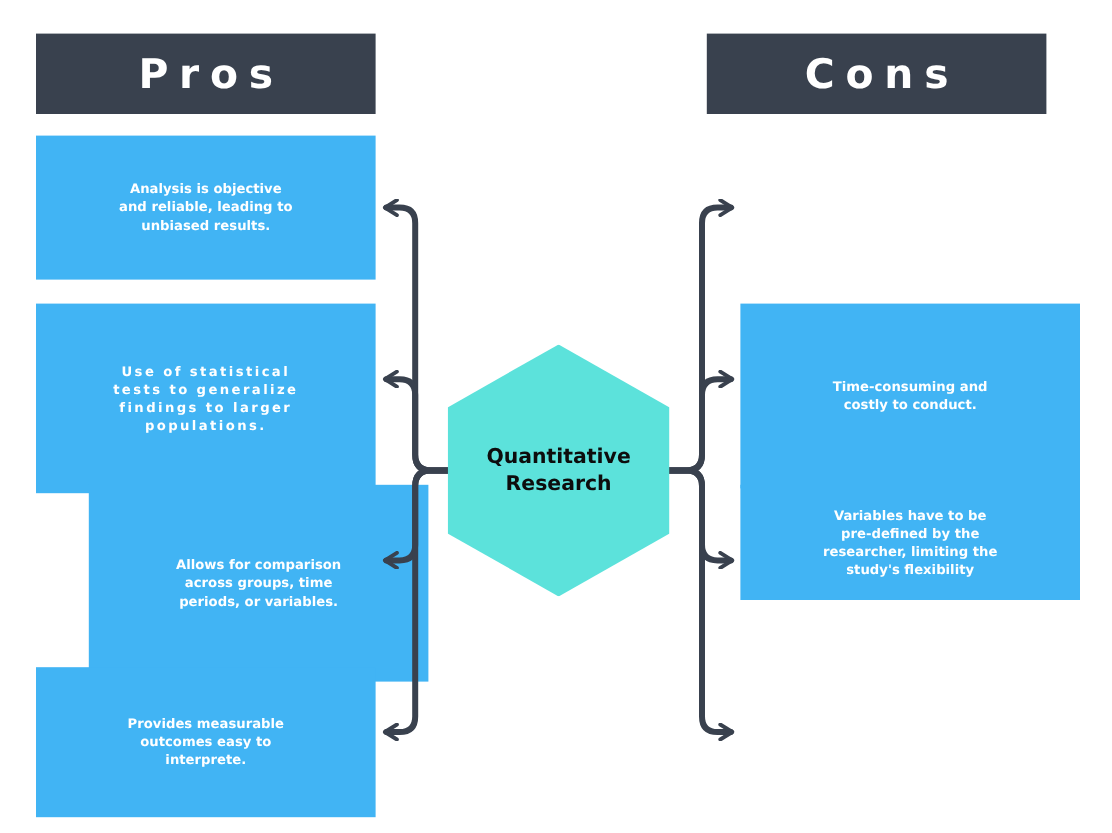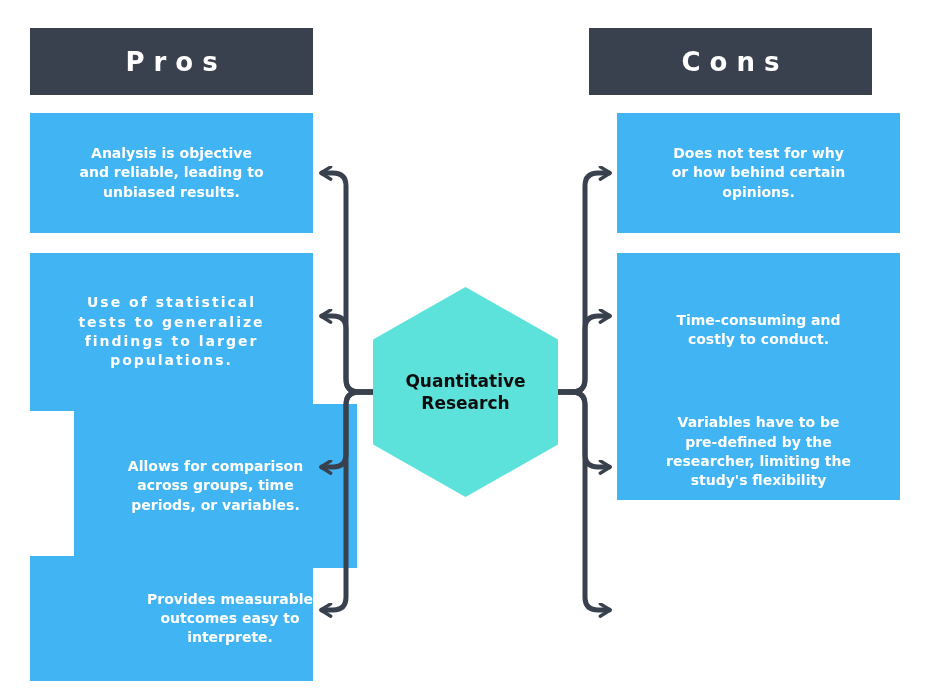--- a/index.html
+++ b/index.html
@@ -6,29 +6,29 @@
   .canvas {
     position:relative; width:927px; height:694px;
     background:var(--background, #ffffff);
     font-family:"DejaVu Sans", "Liberation Sans", sans-serif;
     overflow:hidden;
   }
   .col-header {
     position:absolute; top:28px; width:283px; height:67px;
     background:var(--header-bg, #39414E);
     color:#ffffff; display:flex; align-items:center; justify-content:center;
-    font-size:26px; font-weight:bold; letter-spacing:9px; text-indent:9px;
+    font-size:34px; font-weight:bold; letter-spacing:9px; text-indent:9px;
   }
   .box {
     position:absolute; width:283px;
     background:var(--box-bg, #41B4F4);
     color:var(--box-text, #ffffff);
     display:flex; align-items:center; justify-content:center;
-    text-align:center; font-weight:bold; font-size:14px; line-height:1.38;
-    padding:0 0; box-sizing:border-box;
+    text-align:center; font-weight:bold; font-size:11px; line-height:1.38;
+    padding:0 24px; box-sizing:border-box;
   }
   .box span, .hexagon span { white-space:pre-line; }
   .box.spaced { letter-spacing:2px; }
   .hexagon {
     position:absolute; left:373px; top:287px; width:185px; height:210px;
     background:var(--hexagon-bg, #5CE2DB);
     clip-path:polygon(50% 0%, 100% 25%, 100% 75%, 50% 100%, 0% 75%, 0% 25%);
     display:flex; align-items:center; justify-content:center;
     text-align:center; font-size:17px; font-weight:bold;
     color:var(--hexagon-text, #0D0D0D); line-height:1.3;
@@ -53,33 +53,28 @@
     <span>Use of statistical
 tests to generalize
 findings to larger
 populations.</span>
   </div>
   <div class="box" style="left:30px; top:404px; height:164px;margin-left:44px;">
     <span>Allows for comparison
 across groups, time
 periods, or variables.</span>
   </div>
-  <div class="box" style="left:30px; top:556px; height:125px;justify-content:flex-end;">
+  <div class="box" style="left:30px; top:556px; height:125px;">
     <span>Provides measurable
 outcomes easy to
 interprete.</span>
   </div>
 
   <div class="col-header" style="left:589px;">
     <span>Cons</span>
-  </div>
-  <div class="box" style="left:617px; top:113px; height:120px;">
-    <span>Does not test for why
-or how behind certain
-opinions.</span>
   </div>
   <div class="box" style="left:617px; top:253px; height:154px;">
     <span>Time-consuming and
 costly to conduct.</span>
   </div>
   <div class="box" style="left:617px; top:404px; height:96px;">
     <span>Variables have to be
 pre-defined by the
 researcher, limiting the
 study's flexibility</span>

